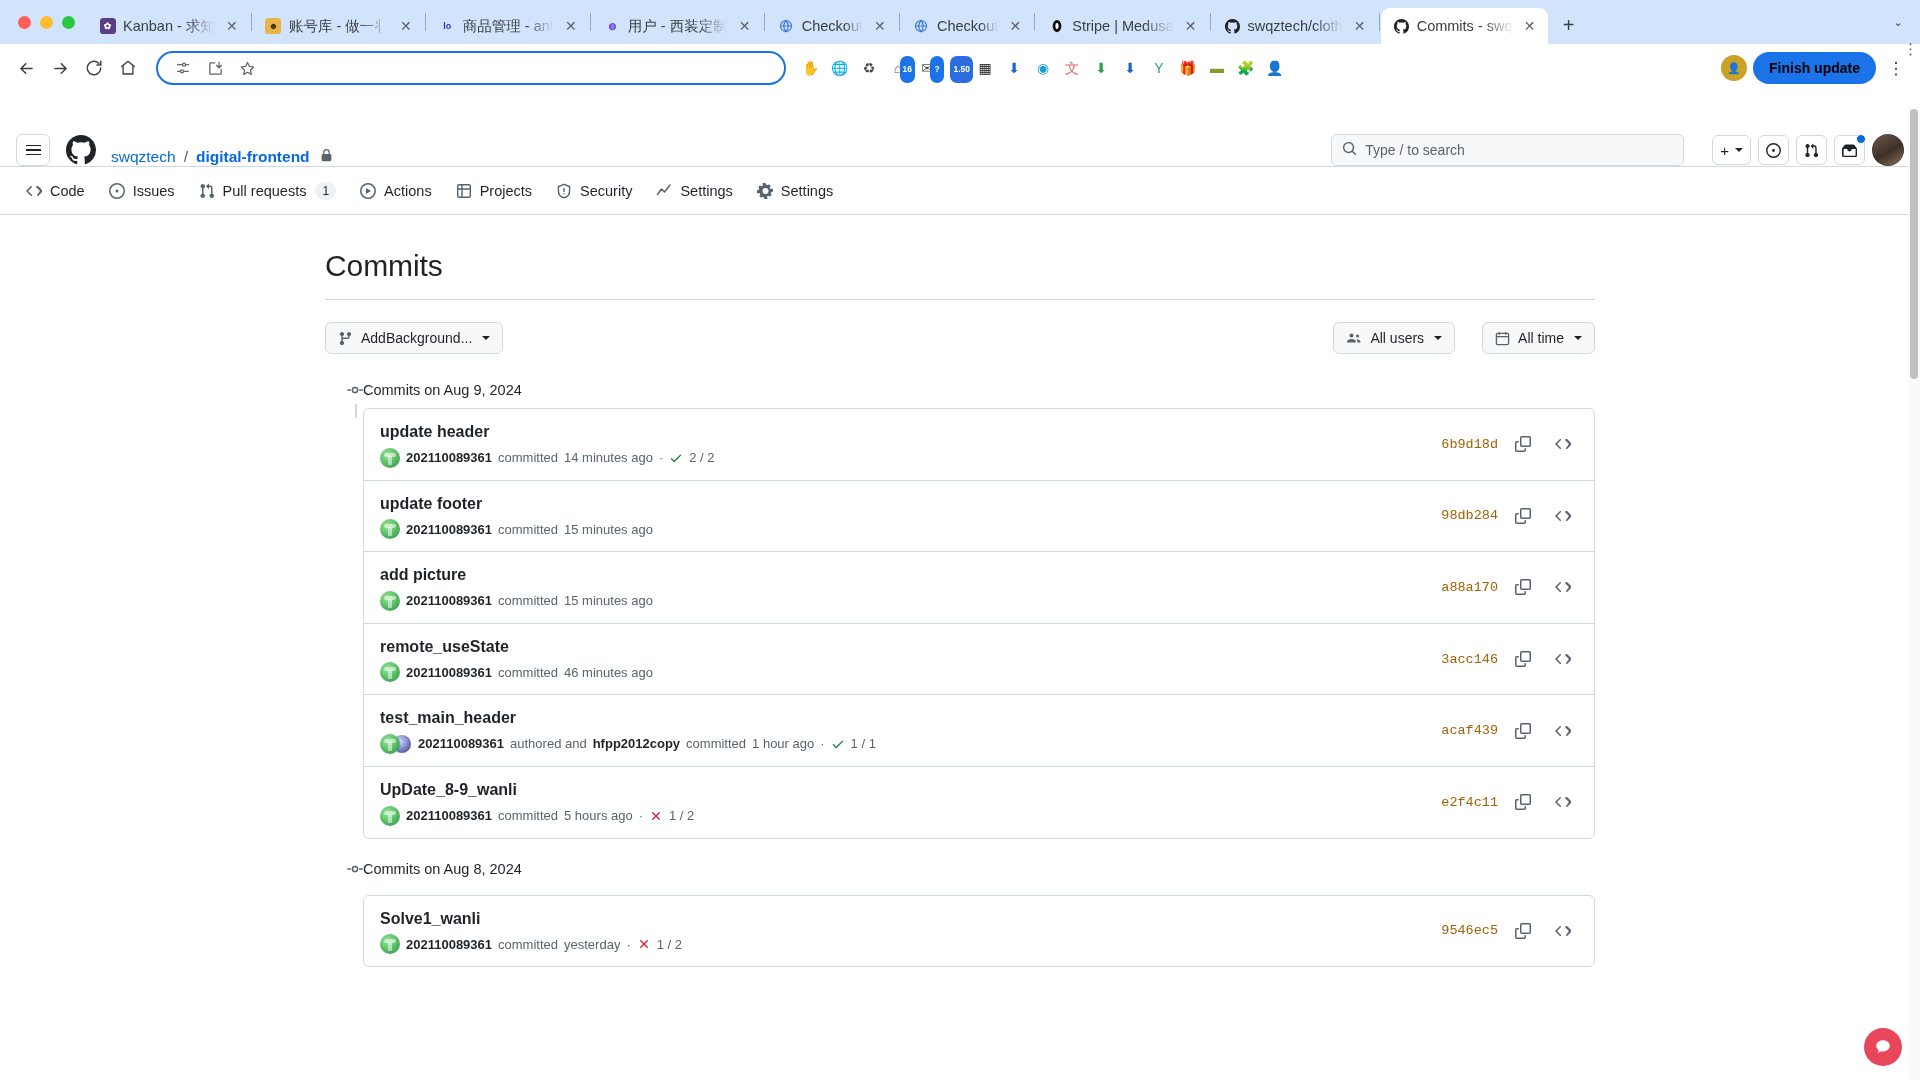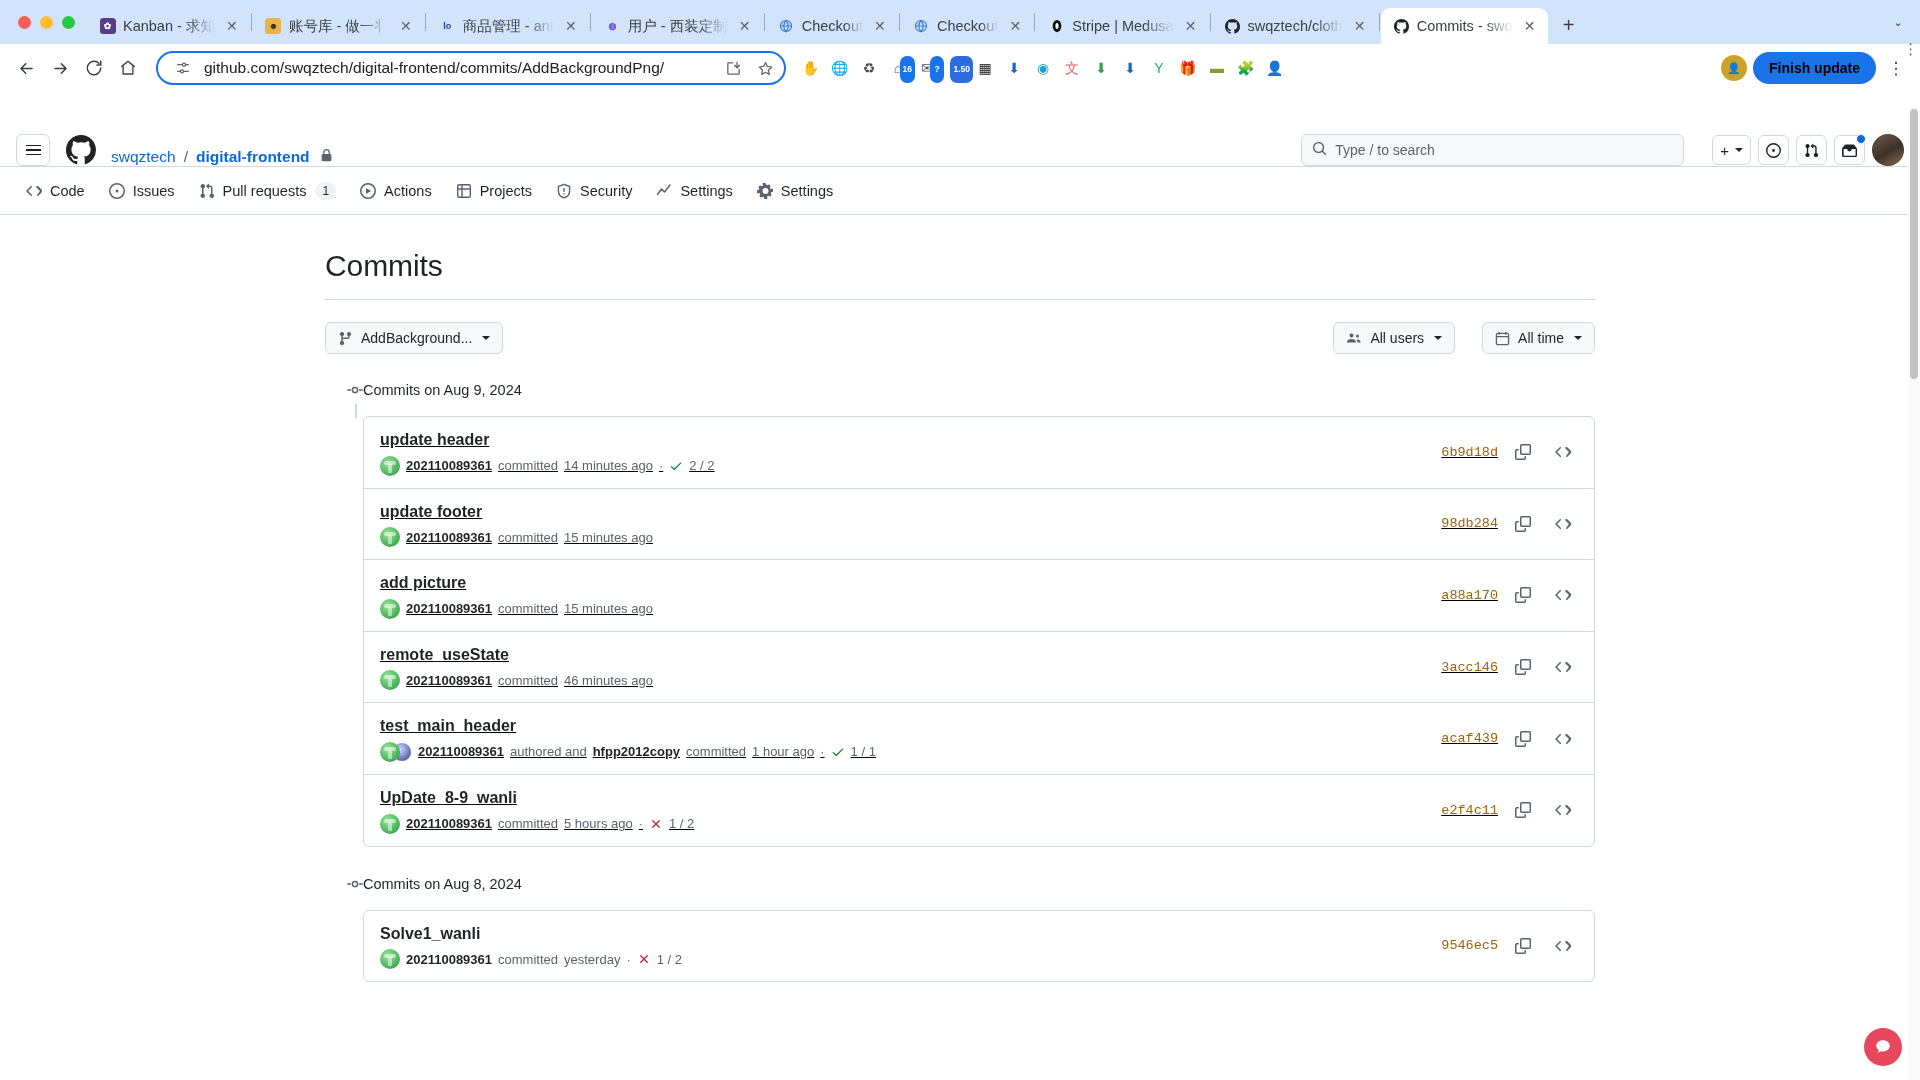--- a/index.html
+++ b/index.html
@@ -115,21 +115,21 @@
   }
   .hamburger i { width: 15px; height: 1.6px; background: #1f2328; display: block; }
   .gh-mark { width: 33px; height: 33px; display: flex; align-items: center; justify-content: center; }
   .crumb { font-size: 15.5px; color: #0969da; display: flex; align-items: center; gap: 8px; }
   .crumb .owner { color: #0969da; }
   .crumb .slash { color: #59636e; }
   .crumb .repo { font-weight: 600; color: #0969da; }
   .lock-ico { color: #59636e; font-size: 13px; margin-left: 2px; }
 
   .search-box {
-    margin-left: auto; width: 383px; height: 32px;
+    margin-left: auto; width: 353px; height: 32px;
     border: 1px solid #d1d9e0; border-radius: 6px; background: #f6f8fa;
     display: flex; align-items: center; padding: 0 10px; gap: 8px;
     font-size: 14px; color: #59636e;
   }
   .hdr-actions { display: flex; align-items: center; gap: 7px; margin-left: 14px; }
   .hdr-btn {
     height: 30px; border: 1px solid #d1d9e0; border-radius: 6px;
     display: flex; align-items: center; justify-content: center;
     color: #1f2328; padding: 0 7px; gap: 4px; font-size: 12px;
   }
@@ -390,21 +390,20 @@
     </span>
 
     <div class="omnibox">
       <span class="omni-icon">
         <svg width="16" height="16" viewBox="0 0 24 24" fill="none" stroke="#5f6368" stroke-width="1.9" stroke-linecap="round">
             <path d="M4 7h7M16 7h4M4 17h4M13 17h7"></path>
             <circle cx="13.5" cy="7" r="2.3"></circle>
             <circle cx="10.5" cy="17" r="2.3"></circle>
           </svg>
       </span>
-      <span class="url">github.com/swqztech/digital-frontend/commits/AddBackgroundPng/</span>
       <span class="omni-icon">
         <svg width="17" height="17" viewBox="0 0 24 24" fill="none" stroke="#5f6368" stroke-width="1.8" stroke-linecap="round" stroke-linejoin="round">
             <path d="M20 13v6a1 1 0 0 1-1 1H5a1 1 0 0 1-1-1V5a1 1 0 0 1 1-1h6"></path>
             <path d="M17 3v8M13.5 7.5L17 11l3.5-3.5"></path>
           </svg>
       </span>
       <span class="omni-icon">
         <svg width="17" height="17" viewBox="0 0 24 24" fill="none" stroke="#5f6368" stroke-width="1.7" stroke-linejoin="round">
             <path d="M12 3.5l2.7 5.6 6.1.8-4.5 4.3 1.1 6.1L12 17.4 6.6 20.3l1.1-6.1L3.2 9.9l6.1-.8z"></path>
           </svg>
@@ -645,21 +644,21 @@
         <div class="timeline" id="timeline">
             <div class="tl-group-head" style="margin-top: 0px;">
               <span class="tl-node">
                 <svg width="16" height="16" viewBox="0 0 16 16" fill="none" stroke="#59636e" stroke-width="1.5">
                   <circle cx="8" cy="8" r="2.6"></circle>
                   <path d="M0.8 8h2.6M12.6 8h2.6" stroke-linecap="round"></path>
                 </svg>
               </span>
               <span class="tl-group-label">Commits on Aug 9, 2024</span>
             </div>
-            <div class="commit-card" style="margin-top: 12px; text-decoration: underline;">
+            <div class="commit-card" style="margin-top: 4px;">
               <div class="commit-row">
                 <div class="commit-main">
                   <div class="commit-title">update header</div>
                   <div class="commit-meta">
                     <span class="commit-avatar"></span>
                     <span class="meta-author">202110089361</span>
                     <span>committed</span>
                     <span>14 minutes ago</span>
                     <span class="meta-sep">·</span>
                     <span class="check-ok">
@@ -823,21 +822,21 @@
                     </svg>
                   </span>
                   <span class="icon-btn">
                     <svg width="16" height="16" viewBox="0 0 16 16" fill="#59636e">
                       <path d="M4.72 3.22a.75.75 0 0 1 1.06 1.06L2.06 8l3.72 3.72a.75.75 0 1 1-1.06 1.06L.47 8.53a.75.75 0 0 1 0-1.06zm6.56 0a.75.75 0 0 1 1.06 0l4.25 4.25a.75.75 0 0 1 0 1.06l-4.25 4.25a.75.75 0 1 1-1.06-1.06L13.94 8l-3.72-3.72a.75.75 0 0 1 0-1.06z"></path>
                     </svg>
                   </span>
                 </div>
               </div>
             </div>
-            <div class="tl-group-head" style="margin-top: 29px;">
+            <div class="tl-group-head" style="margin-top: 22px;">
               <span class="tl-node">
                 <svg width="16" height="16" viewBox="0 0 16 16" fill="none" stroke="#59636e" stroke-width="1.5">
                   <circle cx="8" cy="8" r="2.6"></circle>
                   <path d="M0.8 8h2.6M12.6 8h2.6" stroke-linecap="round"></path>
                 </svg>
               </span>
               <span class="tl-group-label">Commits on Aug 8, 2024</span>
             </div>
             <div class="commit-card" style="margin-top: 12px;">
               <div class="commit-row">

